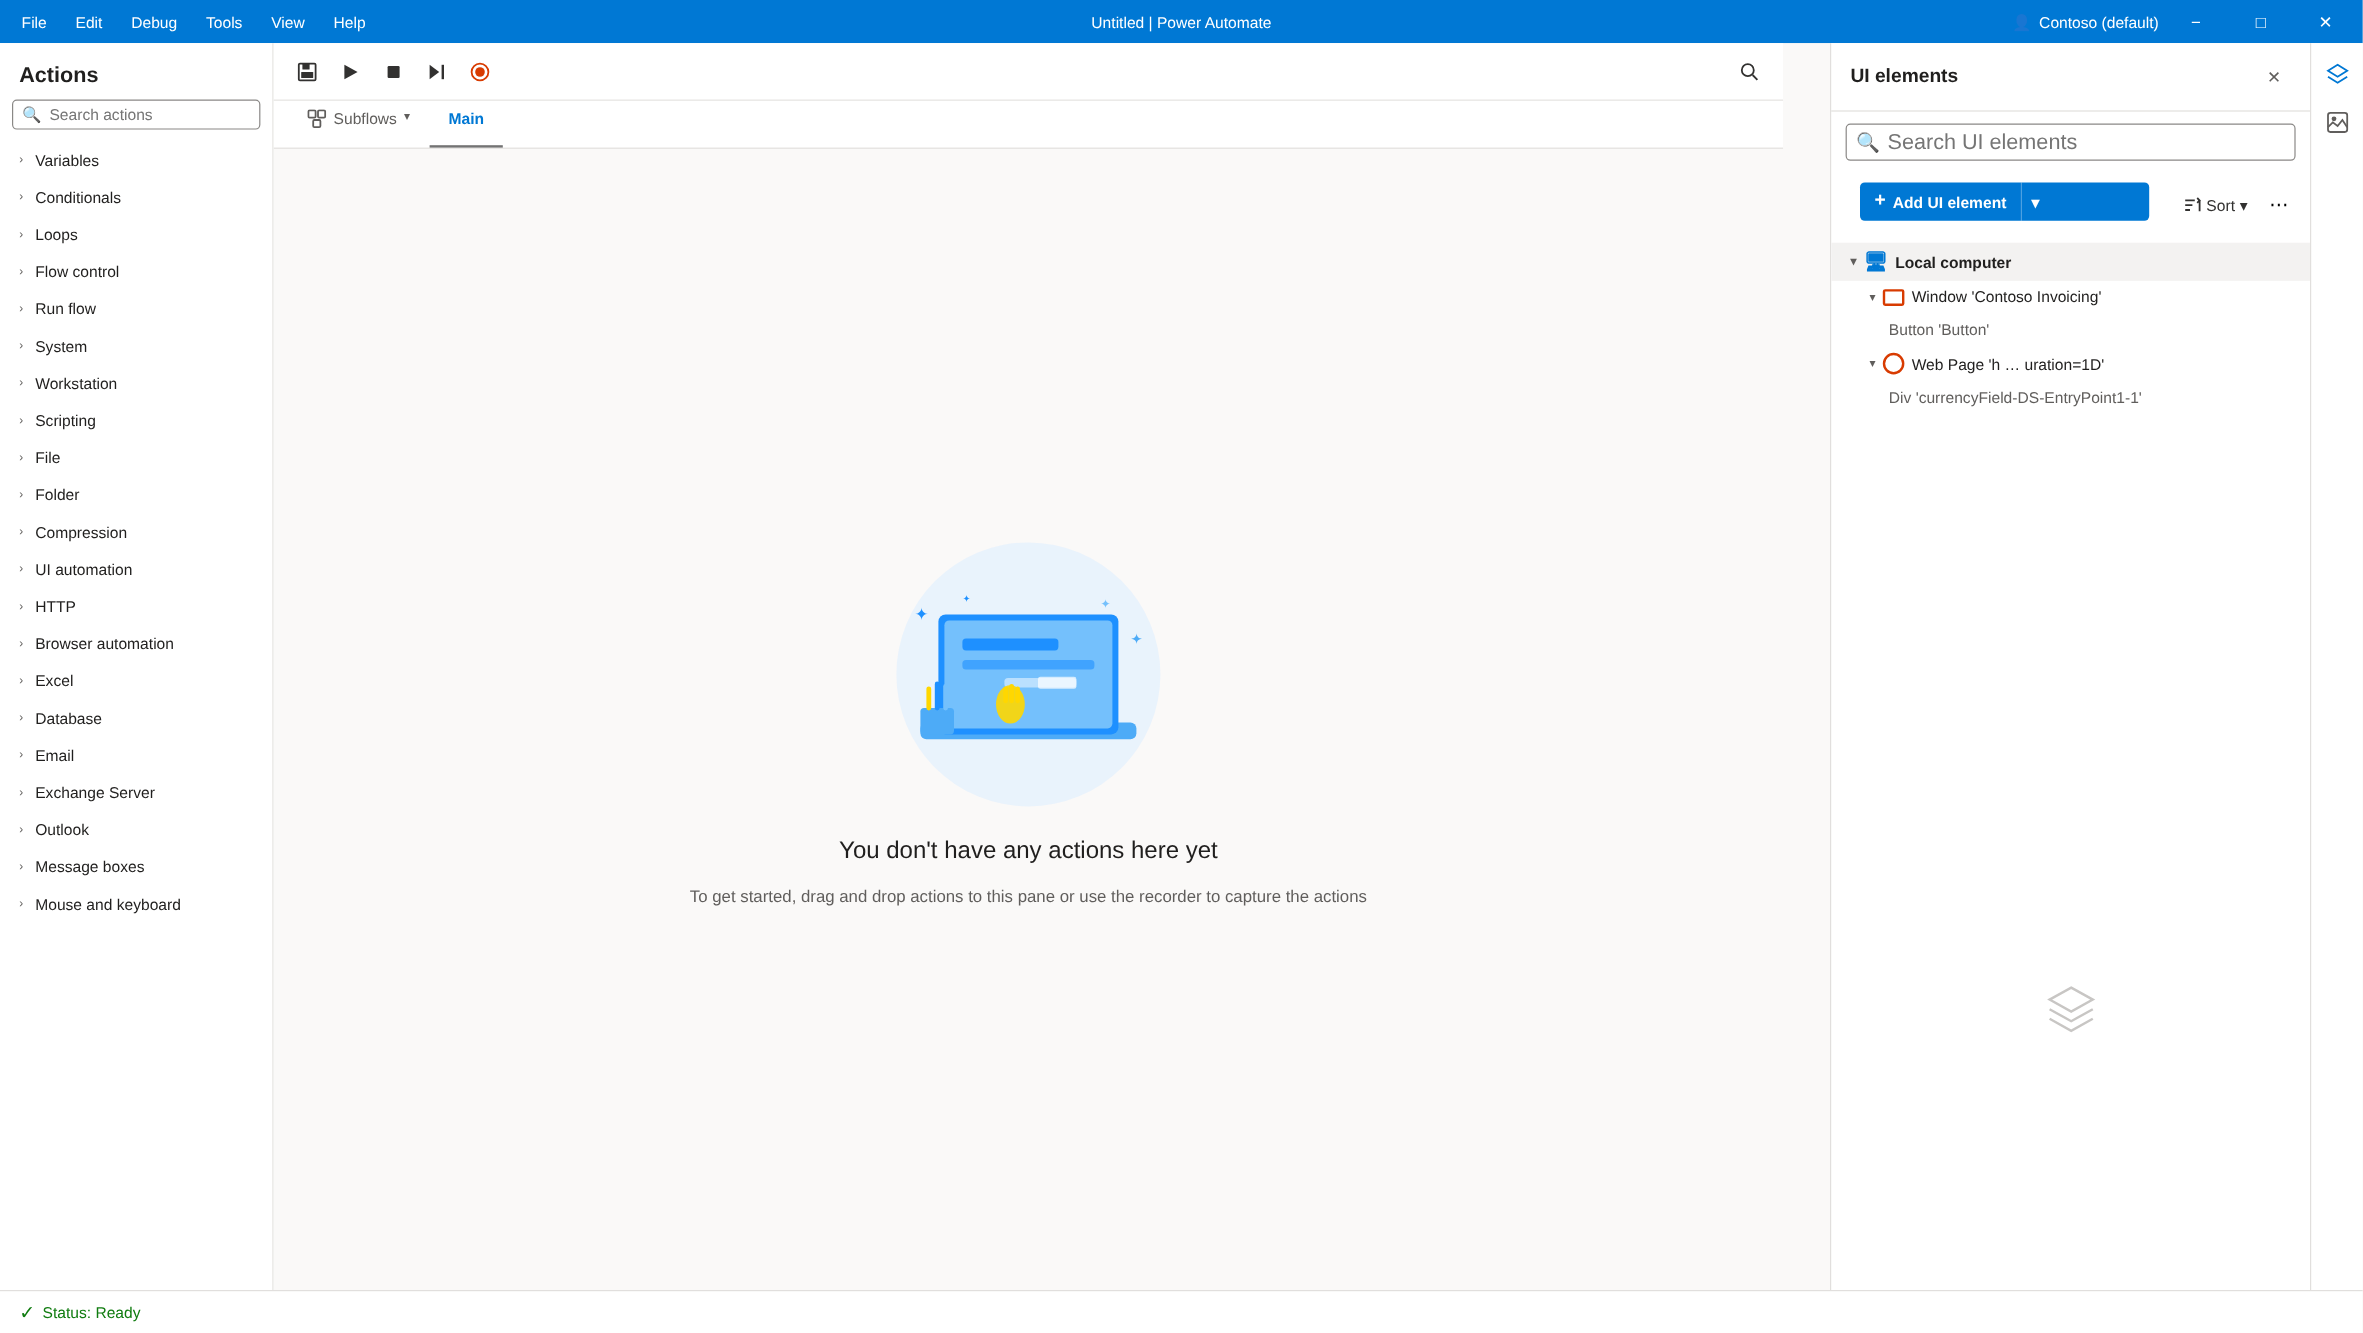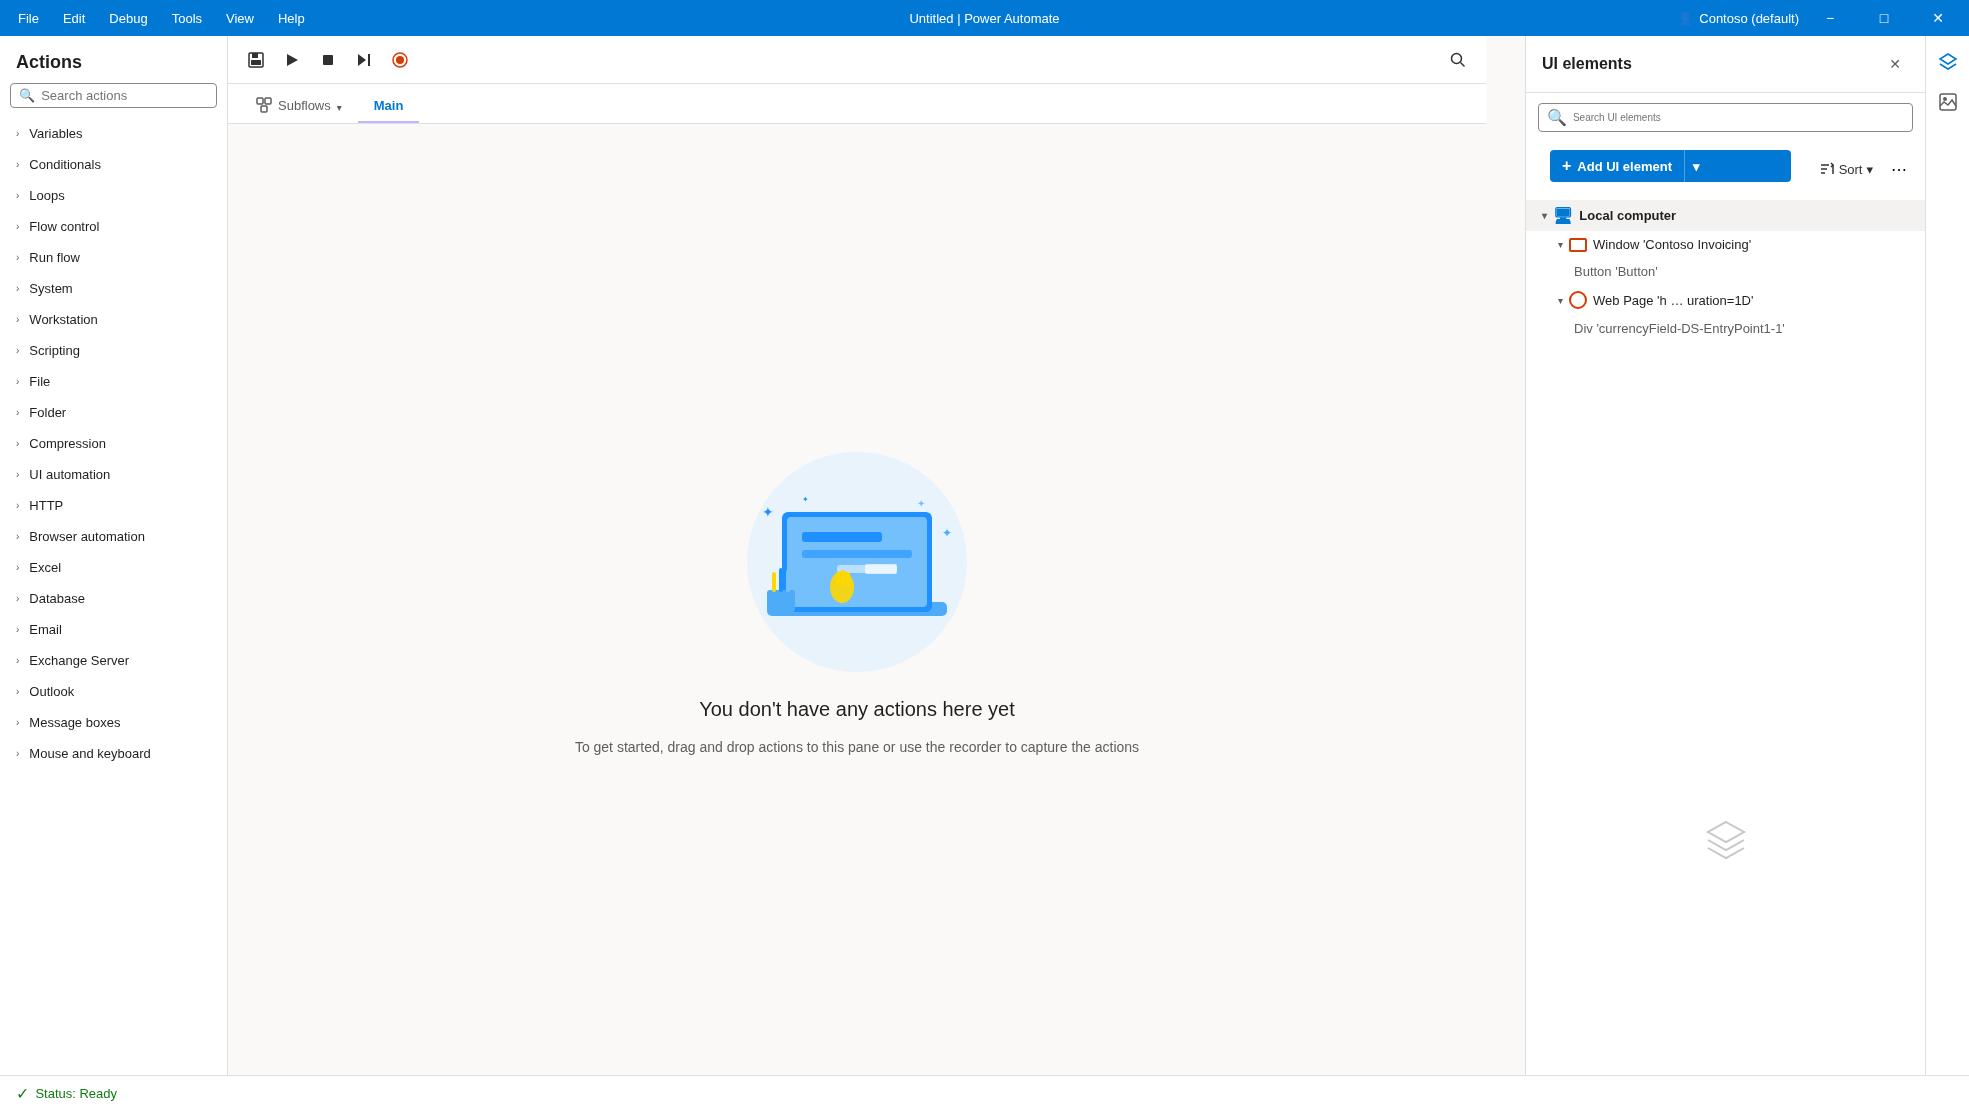--- a/index.html
+++ b/index.html
@@ -162,32 +162,32 @@
     .tabs-bar {
       background: white;
       border-bottom: 1px solid #e1dfdd;
       display: flex;
       align-items: flex-end;
       padding: 0 12px;
       height: 40px;
     }
     .tab {
       display: flex;
-      align-items: flex-end;
+      align-items: flex-start;
       gap: 6px;
       padding: 8px 16px;
       cursor: pointer;
       font-size: 13px;
       color: #605e5c;
       border-bottom: 2px solid transparent;
       height: 40px;
     }
     .tab.active {
       color: #0078d4;
-      border-bottom: 2px solid #c4b5fd;
+      border-bottom: 2px solid #737373;
       font-weight: 600;
     }
     .subflows-chevron { font-size: 10px; }
 
     .canvas-content {
       flex: 1;
       display: flex;
       align-items: center;
       justify-content: center;
       flex-direction: column;
@@ -252,21 +252,21 @@
       border: 1px solid #8a8886;
       border-radius: 4px;
       display: flex;
       align-items: center;
       padding: 4px 8px;
       gap: 6px;
     }
     .panel-search input {
       border: none;
       outline: none;
-      font-size: 10px;
+      font-size: 18px;
       width: 100%;
       color: #404040;
     }
     .add-ui-element-btn {
       margin: 4px 12px 10px;
       display: flex;
       align-items: center;
       background: #0078d4;
       color: white;
       border: none;

